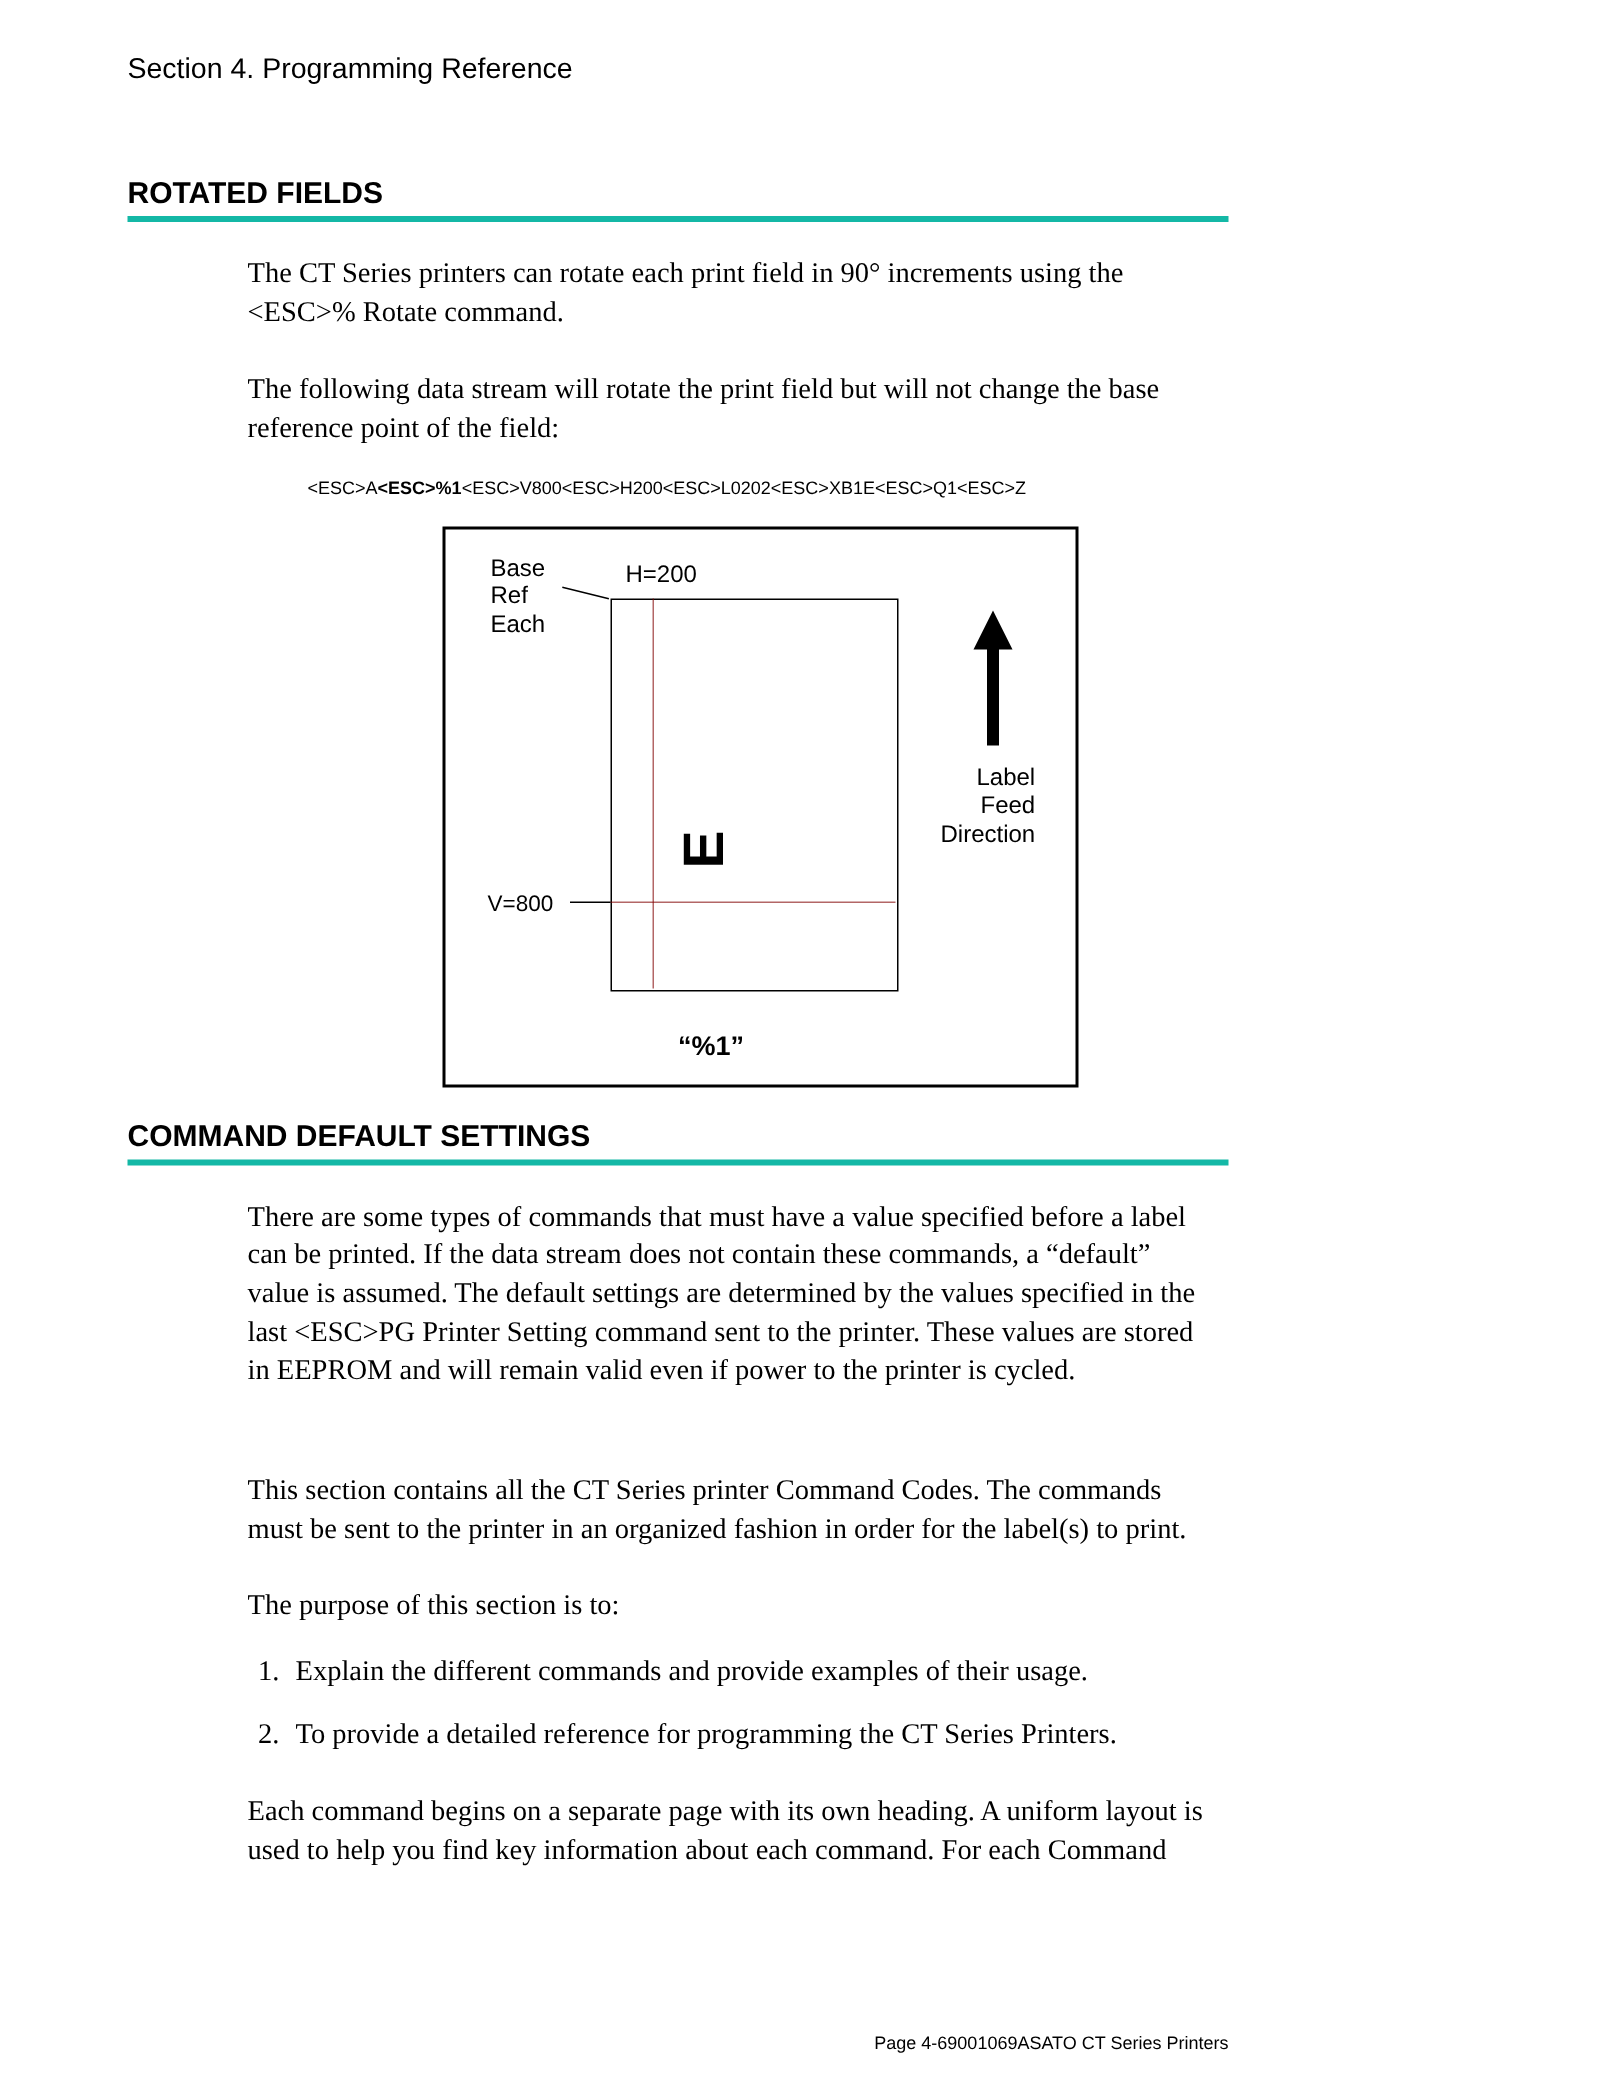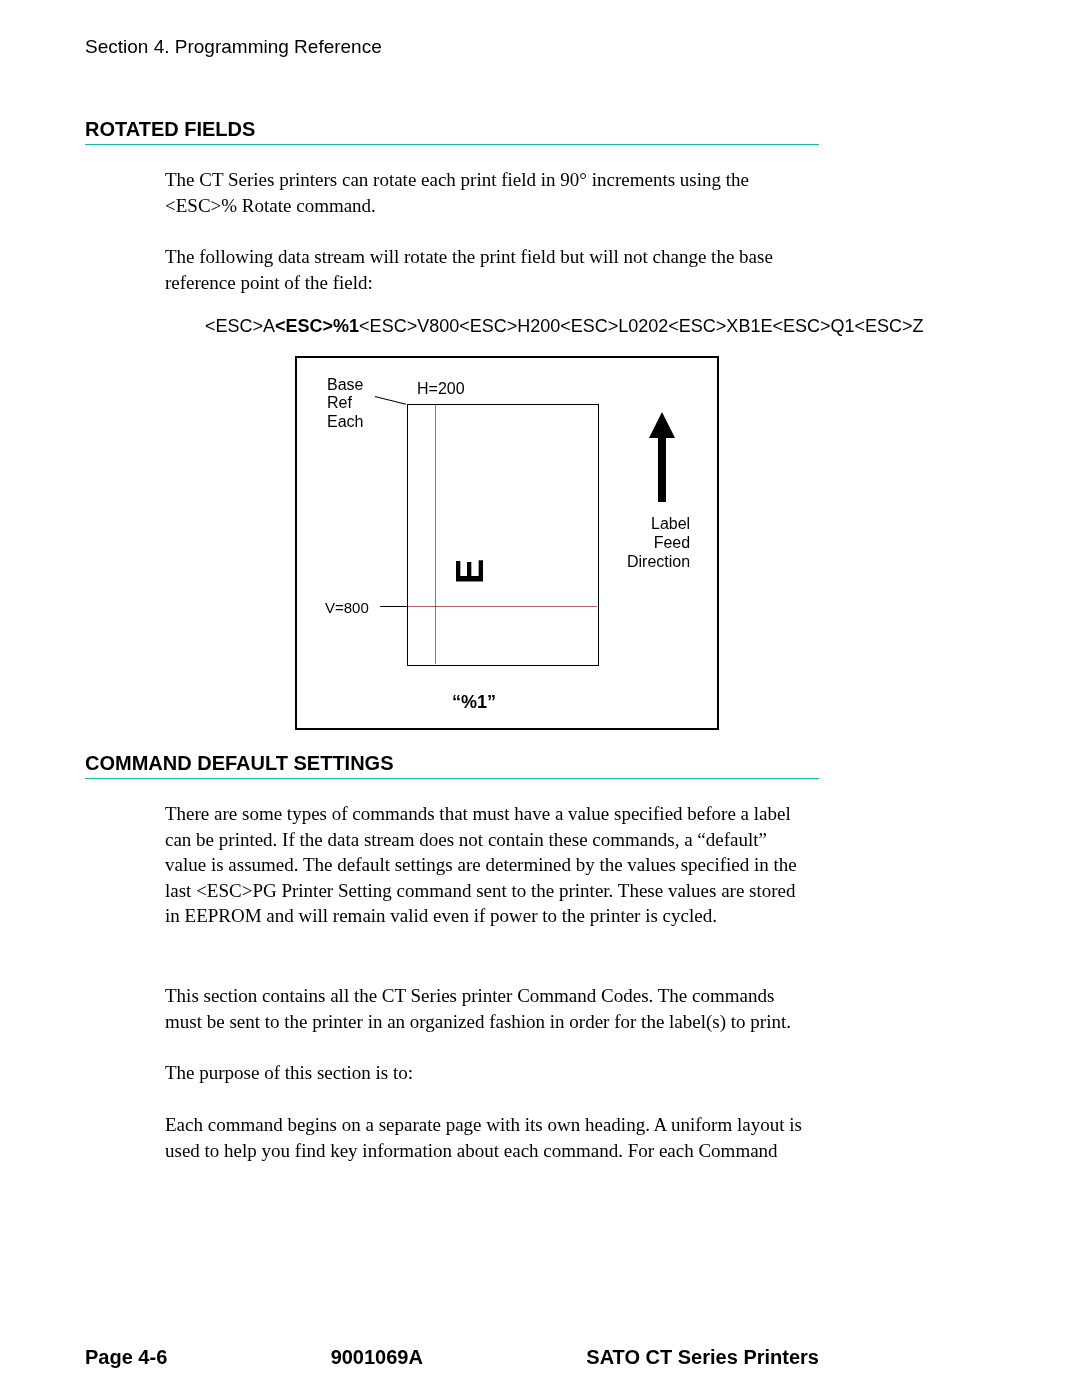--- a/index.html
+++ b/index.html
@@ -21,33 +21,33 @@
     font-size: 19px;
     margin-top: 6px;
     margin-bottom: 60px;
   }
   .heading-wrap { margin-top: 0; }
   .heading {
     font-family: Arial, Helvetica, sans-serif;
     font-weight: bold;
     font-size: 20px;
     padding-bottom: 3px;
-    border-bottom: 1px solid #14b8a6;
+    border-bottom: 4px solid #14b8a6;
   }
   .body-block {
     margin-left: 80px;
     margin-right: 10px;
     font-size: 19px;
     line-height: 1.35;
   }
   .para { margin-top: 26px; margin-bottom: 18px; }
   .para.first { margin-top: 22px; }
   .code-line {
     font-family: Arial, Helvetica, sans-serif;
-    font-size: 18px;
+    font-size: 12px;
     margin-left: 40px;
     margin-bottom: 18px;
     white-space: nowrap;
   }
   .code-line .bold { font-weight: bold; }
   .figure-wrap {
     display: flex;
     justify-content: center;
     margin: 10px 0 22px 0;
   }
@@ -153,24 +153,23 @@
   ol.numbered {
     margin: 16px 0 16px 0;
     padding-left: 26px;
   }
   ol.numbered li { padding-left: 6px; margin-bottom: 16px; font-size:19px; }
   .footer {
     position: absolute;
     bottom: 28px;
     left: 85px; right: 85px;
     display: flex;
-    justify-content: space-between;
-    font-family: Arial, Helvetica, sans-serif;
-    font-size: 20px;
-    font-weight: bold;
+    justify-content: flex-end;
+    font-family: Arial, Helvetica, sans-serif;
+    font-size: 12px;
   }
   .spacer-before-h2 { height: 14px; }
 </style>
 </head>
 <body>
 
 <div class="page">
 
   <div class="section-header">Section 4. Programming Reference</div>
 
@@ -225,20 +224,24 @@
   </div>
   <div class="body-block">
     <div class="para first">There are some types of commands that must have a value specified before a label can be printed. If the data stream does not contain these commands, a “default” value is assumed. The default settings are determined by the values specified in the last &lt;ESC&gt;PG Printer Setting command sent to the printer. These values are stored in EEPROM and will remain valid even if power to the printer is cycled.</div>
   </div>
 
   <div class="spacer-before-h2"></div>
 
   <div class="body-block">
     <div class="para first">This section contains all the CT Series printer Command Codes. The commands must be sent to the printer in an organized fashion in order for the label(s) to print.</div>
     <div class="para">The purpose of this section is to:</div>
+    <ol class="numbered">
+      <li>Explain the different commands and provide examples of their usage.</li>
+      <li>To provide a detailed reference for programming the CT Series Printers.</li>
+    </ol>
     <div class="para">Each command begins on a separate page with its own heading. A uniform layout is used to help you find key information about each command. For each Command</div>
   </div>
 
   <div class="footer">
     <span>Page 4-6</span>
     <span>9001069A</span>
     <span>SATO CT Series Printers</span>
   </div>
 
 </div>

